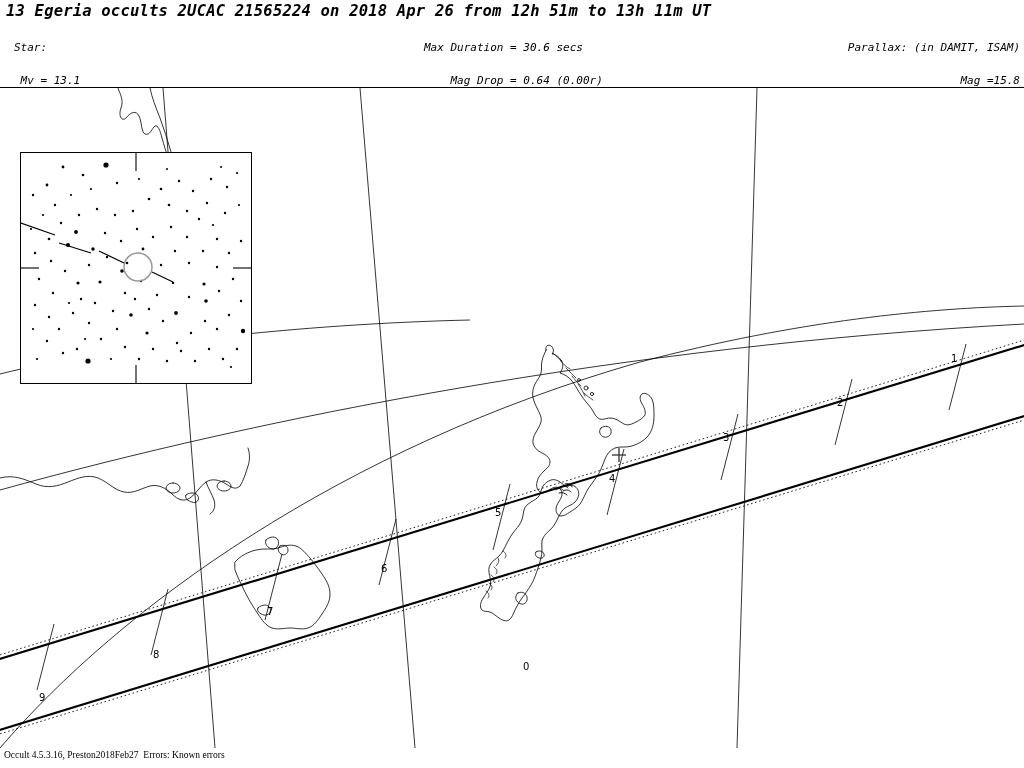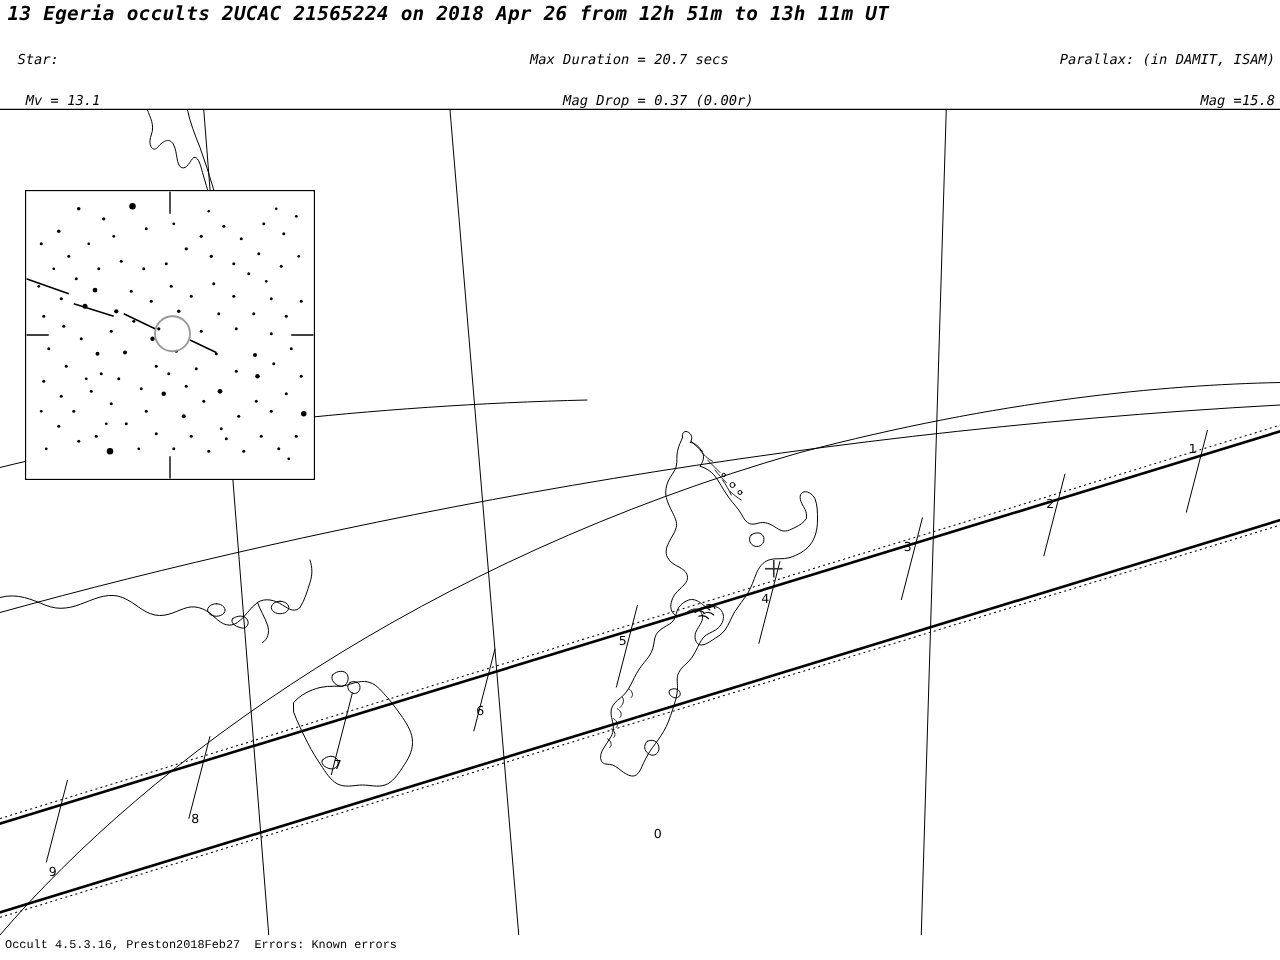--- a/index.html
+++ b/index.html
@@ -41,21 +41,21 @@
   #inset{
     position:absolute;left:20px;top:152px;width:232px;height:232px;
     background:#fff;border:1px solid #000;box-sizing:border-box;
     overflow:hidden;
   }
   #inset svg{display:block;}
 
   
   #footer{
     position:absolute;left:4px;top:750px;
-    font-family:Liberation Mono, monospace;
+    font-family:Liberation Serif, serif;
     font-size:9.5px;white-space:pre;color:#000;
   }
   .tracknum{
     font-family:"DejaVu Sans","Liberation Sans",sans-serif;
     font-size:10px;fill:#000;
   }
 </style>
 </head>
 <body>
 
@@ -68,22 +68,22 @@
     <div class="hdr-col" id="col-star">
       <div>Star:</div>
       <div> Mv = 13.1</div>
       <div> RA = 16  0 30.4979 (J2000)</div>
       <div>Dec = -25 12   7.211    ...</div>
       <div>[of Date: 16  1 37, -25 15  4]</div>
       <div>  Prediction of 2018 Feb 27.0</div>
     </div>
 
     <div class="hdr-col" id="col-mid">
-      <div>Max Duration = 20.7 secs</div>
-      <div>    Mag Drop = 0.37 (0.00r)</div>
+      <div>Max Duration = 30.6 secs</div>
+      <div>    Mag Drop = 0.64 (0.00r)</div>
       <div>Sun :   Dist = 151 deg</div>
       <div>Moon:   Dist = 70 deg</div>
       <div>    :  illum = 86 %</div>
       <div>E 0.017"x 0.009" in PA 63</div>
     </div>
 
     <div class="hdr-col" id="col-ast">
       <div>Parallax: (in DAMIT, ISAM)</div>
       <div>     Mag =15.8</div>
       <div>     Dia = 227km,   0.184"</div>

